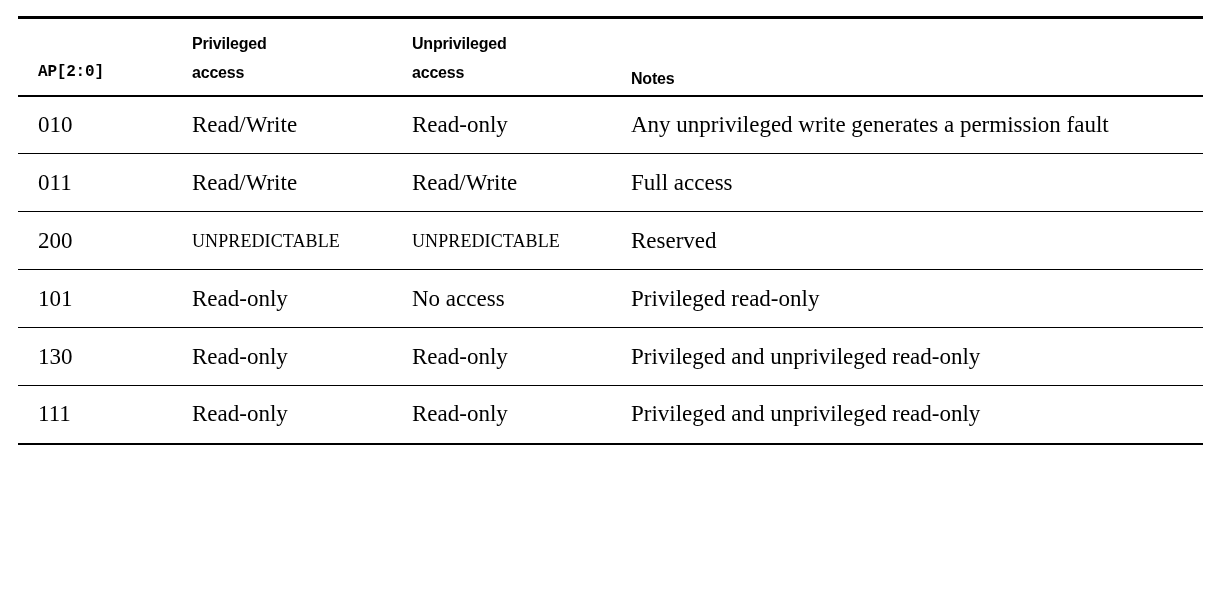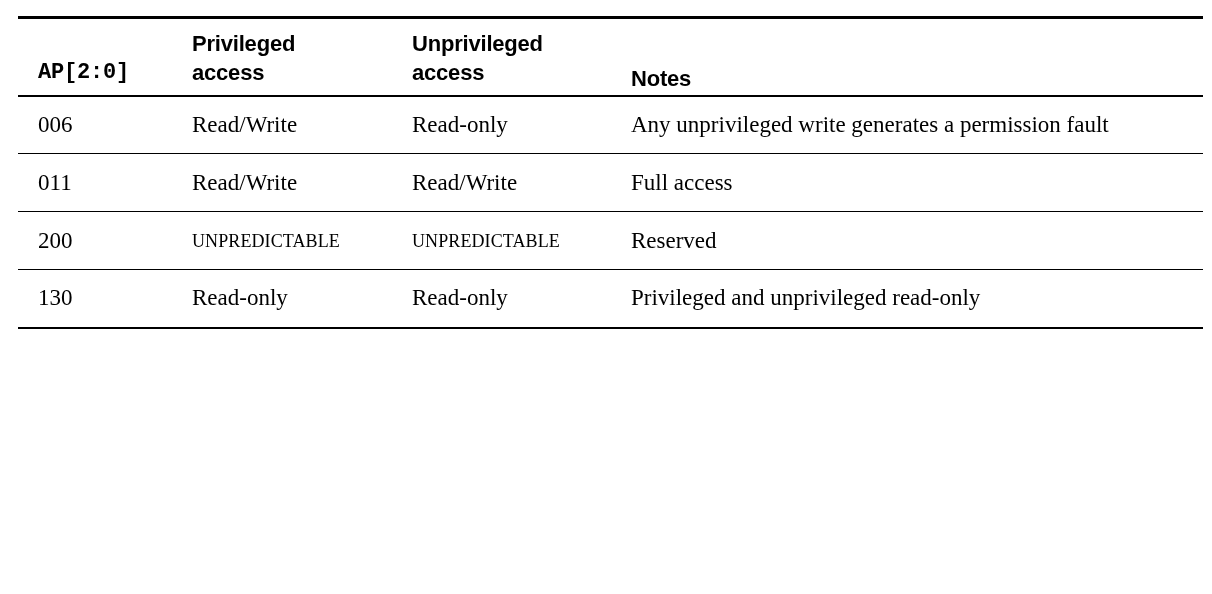--- a/index.html
+++ b/index.html
@@ -38,21 +38,21 @@
   col.c-notes   { width: 590px; }
 
   
   thead tr {
     border-top: 3px solid #000000;
     border-bottom: 2px solid #000000;
   }
   thead th {
     font-family: "Liberation Sans", "DejaVu Sans", sans-serif;
     font-weight: bold;
-    font-size: 22px;
+    font-size: 16px;
     line-height: 29px;
     text-align: left;
     vertical-align: bottom;
     padding: 0 0 8px 0;
     height: 78px;
     box-sizing: border-box;
     letter-spacing: -0.2px;
   }
   th.th-ap      { padding-left: 20px; vertical-align: bottom; font-family: Liberation Mono, monospace; }
   th.th-priv    { padding-left: 20px; vertical-align: bottom; }
@@ -121,39 +121,51 @@
         </th>
         <th class="th-notes">
           <span class="hdr-stack">Notes</span>
         </th>
       </tr>
     </thead>
 
     <tbody id="table-body">
 
         <tr>
-          <td class="cell-ap">006</td>
+          <td class="cell-ap">010</td>
           <td class="cell-priv">Read/Write</td>
           <td class="cell-unpriv">Read-only</td>
           <td class="cell-notes">Any unprivileged write generates a permission fault</td>
         </tr>
         <tr>
           <td class="cell-ap">011</td>
           <td class="cell-priv">Read/Write</td>
           <td class="cell-unpriv">Read/Write</td>
           <td class="cell-notes">Full access</td>
         </tr>
         <tr class="row-unpredictable">
           <td class="cell-ap">200</td>
           <td class="cell-priv">UNPREDICTABLE</td>
           <td class="cell-unpriv">UNPREDICTABLE</td>
           <td class="cell-notes">Reserved</td>
         </tr>
         <tr>
+          <td class="cell-ap">101</td>
+          <td class="cell-priv">Read-only</td>
+          <td class="cell-unpriv">No access</td>
+          <td class="cell-notes">Privileged read-only</td>
+        </tr>
+        <tr>
           <td class="cell-ap">130</td>
+          <td class="cell-priv">Read-only</td>
+          <td class="cell-unpriv">Read-only</td>
+          <td class="cell-notes">Privileged and unprivileged read-only</td>
+        </tr>
+        <tr>
+          <td class="cell-ap">111</td>
           <td class="cell-priv">Read-only</td>
           <td class="cell-unpriv">Read-only</td>
           <td class="cell-notes">Privileged and unprivileged read-only</td>
         </tr>
       </tbody>
   </table>
 
 </div>
 
 </body></html>

